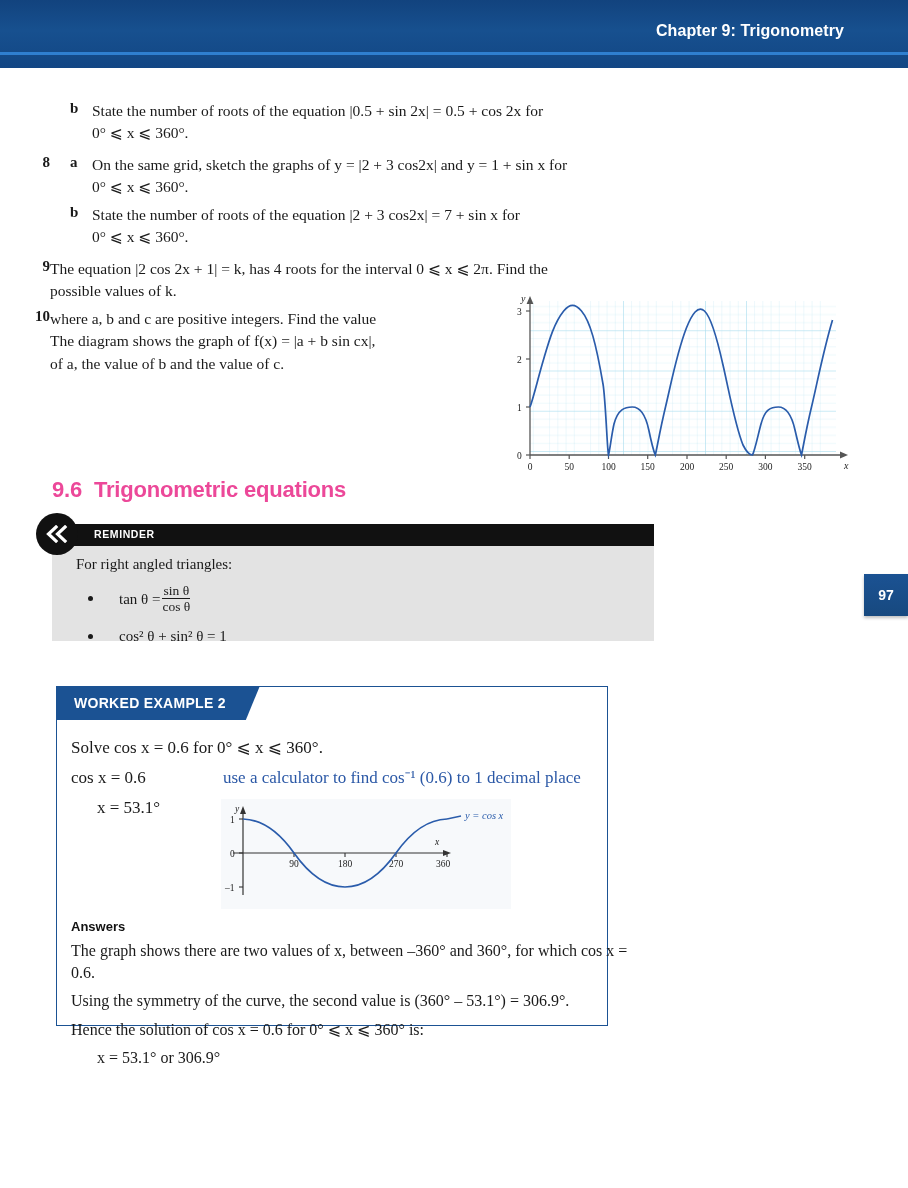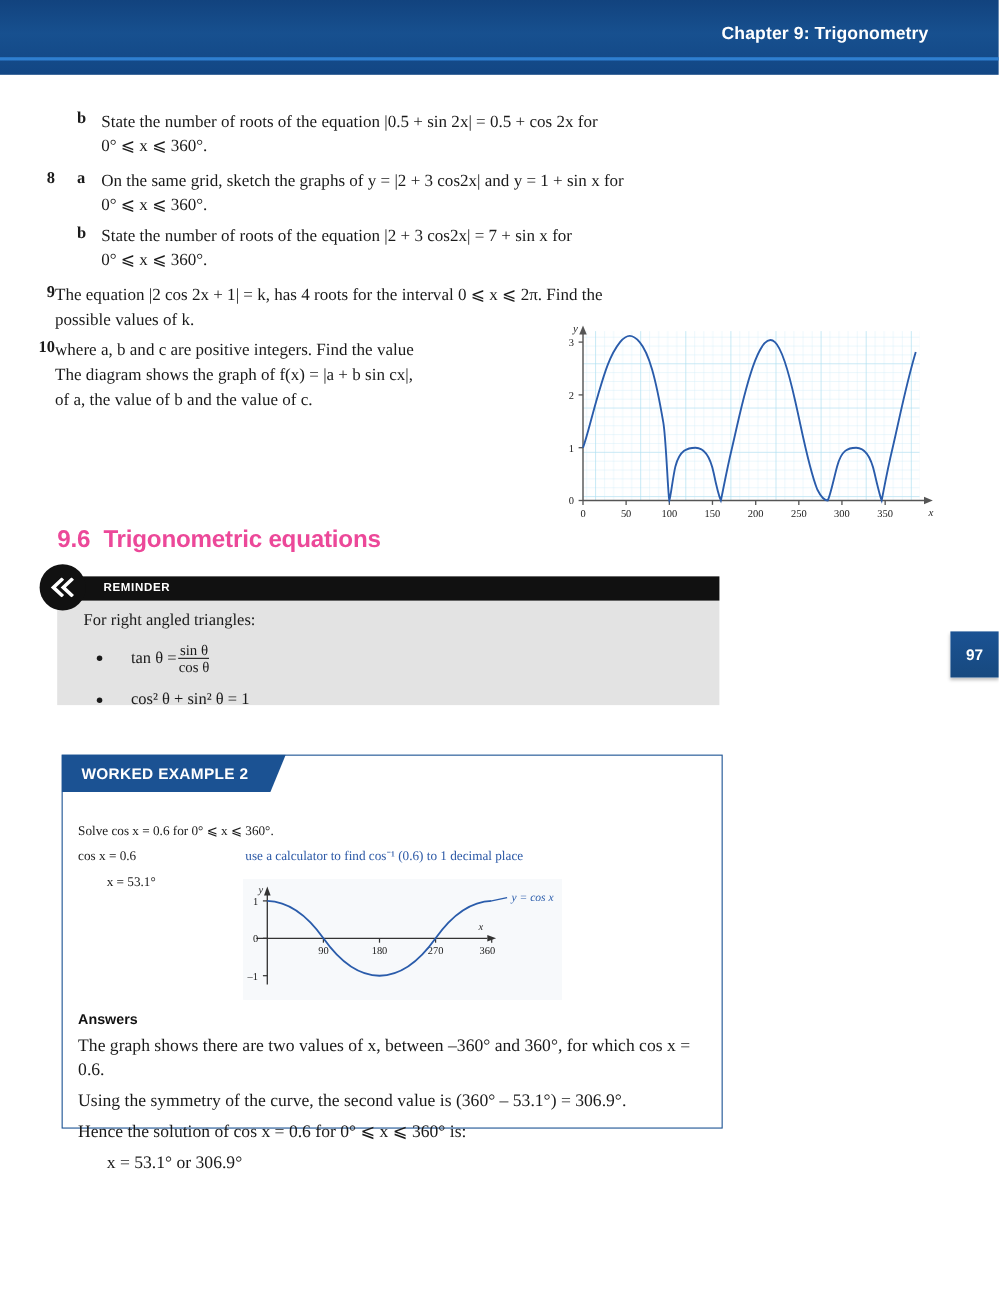--- a/index.html
+++ b/index.html
@@ -80,32 +80,32 @@
     width:5px;height:5px;border-radius:50%;background:#1a1a1a;
     margin-right:26px;margin-left:12px;flex:none;
   }
   
   .frac{display:inline-flex;flex-direction:column;align-items:center;
         vertical-align:middle;margin:0 2px;font-size:13.5px;line-height:1.12;}
   .frac .den{border-top:1px solid #1a1a1a;padding-top:0px;}
   .frac .num2{padding-bottom:0px;}
   
   .we{
-    position:absolute;left:56px;top:686px;width:601px;height:340px;
+    position:absolute;left:56px;top:686px;width:552px;height:340px;
     border:1.5px solid #1b5293;background:#ffffff;box-sizing:border-box;padding-left:17px;
   }
   .we-tab{
     position:absolute;left:-1px;top:-1px;height:34px;padding:0 26px 0 18px;
     background:#1b5293;display:flex;align-items:center;
     font-family:"Liberation Sans",sans-serif;font-weight:bold;font-size:14px;
     color:#ffffff;letter-spacing:.3px;white-space:nowrap;
     clip-path:polygon(0 0,100% 0,calc(100% - 14px) 100%,0 100%);
     padding-right:34px;
   }
-  .we-body{position:absolute;left:14px;top:60px;width:572px;font-size:12px;}
+  .we-body{position:absolute;left:14px;top:50px;width:572px;font-size:17px;}
   .we-line{margin-bottom:7px;line-height:1.35;}
   .hint{color:#2b58a6;}
   .answers-head{
     font-family:"Liberation Sans",sans-serif;font-weight:bold;font-size:13px;
     color:#111;margin-bottom:6px;
   }
   
   .graph{position:absolute;}
   text{font-family:"Liberation Serif",serif;}
 </style>

